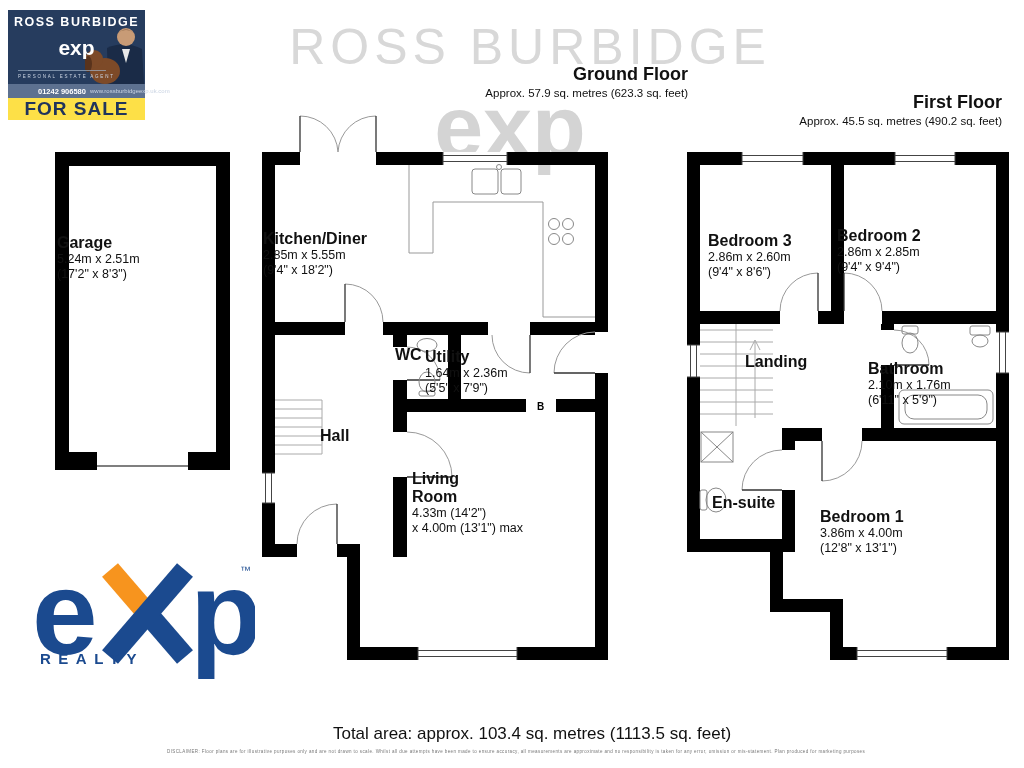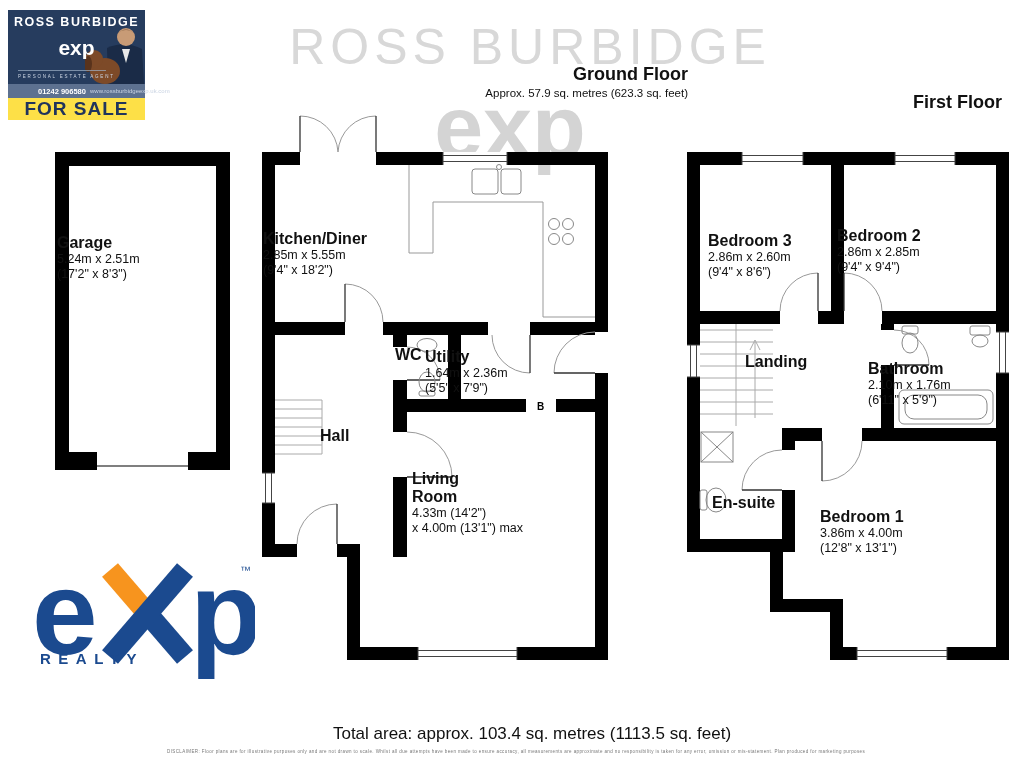--- a/index.html
+++ b/index.html
@@ -74,20 +74,21 @@
 <div class="abs sign-yellow">
   <span class="sign-forsale">FOR SALE</span>
 </div>
 
 <div class="abs floor-title" style="left:388px;top:64px;width:300px">
   <div class="t">Ground Floor</div>
   <div class="a">Approx. 57.9 sq. metres (623.3 sq. feet)</div>
 </div>
 <div class="abs floor-title" style="left:700px;top:92px;width:302px">
   <div class="t">First Floor</div>
+  <div class="a">Approx. 45.5 sq. metres (490.2 sq. feet)</div>
 </div>
 
 <svg class="abs plan" style="left:50px;top:148px" width="185" height="335" viewBox="0 0 185 335">
   <rect x="5" y="4" width="175" height="14" fill="#000"></rect>
   <rect x="5" y="4" width="14" height="318" fill="#000"></rect>
   <rect x="166" y="4" width="14" height="318" fill="#000"></rect>
   <rect x="19" y="304" width="28" height="18" fill="#000"></rect>
   <rect x="138" y="304" width="28" height="18" fill="#000"></rect>
   <path d="M47,318 H138" stroke="#555" stroke-width="1.5"></path>
 </svg>

